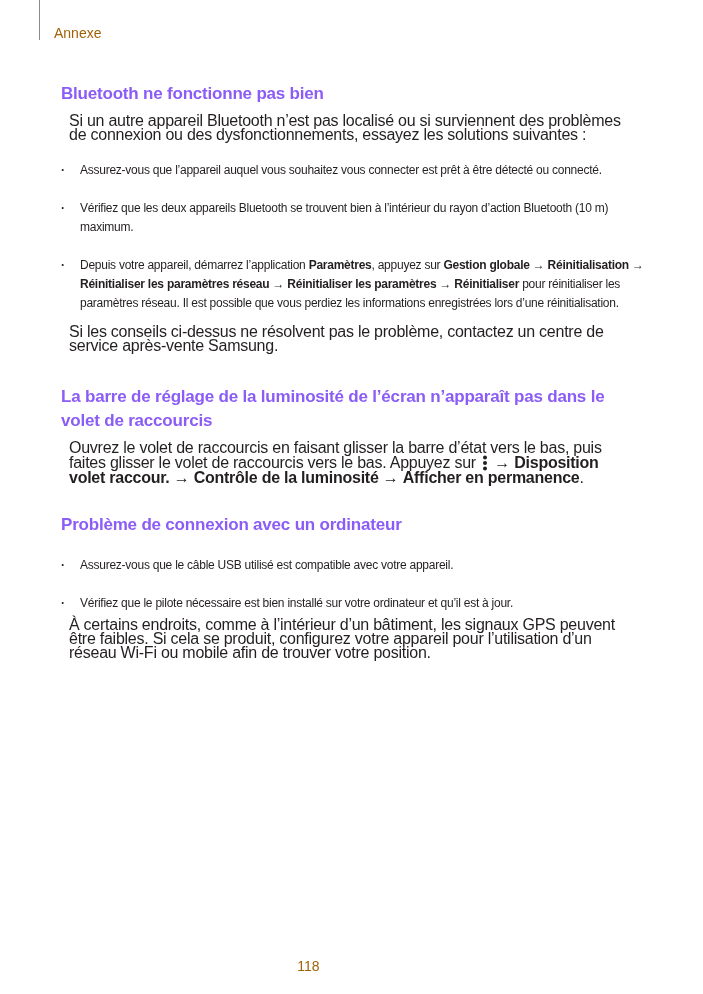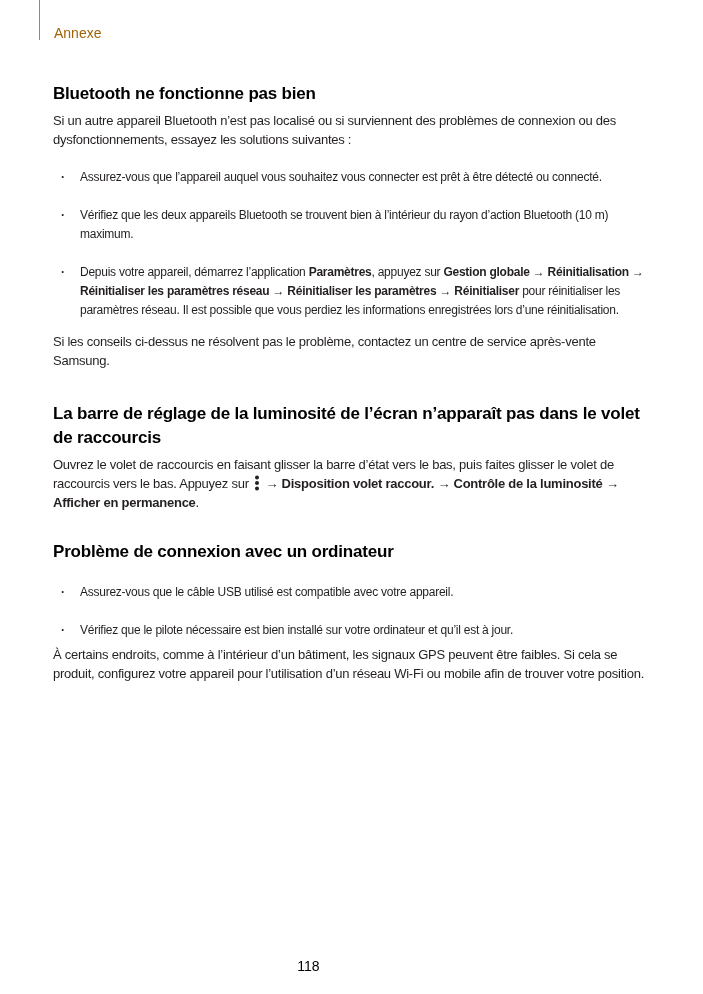--- a/index.html
+++ b/index.html
@@ -1,34 +1,34 @@
 <!DOCTYPE html>
 <html><head>
 <meta charset="utf-8">
 <style>
   html, body { margin: 0; padding: 0; background: #ffffff; }
   body { width: 703px; height: 994px; position: relative; overflow: hidden;
          font-family: "Liberation Sans", sans-serif; color: #231f20; }
   .vline { position: absolute; left: 39px; top: 0; width: 1px; height: 40px; background: #8a8a8a; }
   .header { position: absolute; left: 54px; top: 25px; font-size: 14px; color: #a16207; }
   .content { position: absolute; left: 53px; top: 82px; width: 600px; }
-  h2 { margin: 0; color: #000000; font-size: 17px; font-weight: bold; line-height: 24px; letter-spacing: -0.2px; }
-  p { margin: 0; font-size: 13px; line-height: 19px; letter-spacing: -0.25px; }
+  h2 { margin: 8px; color: #8b5cf6; font-size: 17px; font-weight: bold; line-height: 24px; letter-spacing: -0.2px; }
+  p { margin: 16px; font-size: 16px; line-height: 14px; letter-spacing: -0.25px; }
   ul { list-style: none; margin: 0; padding: 0; }
   li { position: relative; padding-left: 27px; font-size: 12px; line-height: 19px; letter-spacing: -0.25px; margin-top: 19px; }
   li::before { content: "·"; position: absolute; left: 8px; top: 0; font-weight: bold; }
   b { font-weight: bold; }
   .s1-h { margin-top: 0; }
   .gap-p { margin-top: 5px; }
   .after-list { margin-top: 12px; }
   .s2-h { margin-top: 32px; }
   .s3-h { margin-top: 28px; }
   .s4-h { margin-top: 28px; }
   .menu-dots { display: inline-block; width: 6px; height: 16px; vertical-align: -3px; margin: 0 2px; }
-  .page-num { position: absolute; left: 0; width: 617px; top: 958px; text-align: center; font-size: 14px; color: #000000; }
+  .page-num { position: absolute; left: 0; width: 617px; top: 958px; text-align: center; font-size: 14px; color: #a16207; }
 </style>
 </head>
 <body>
 
 <div class="vline"></div>
 <div class="header">Annexe</div>
 
 <div class="content">
 
   <h2 class="s1-h">Bluetooth ne fonctionne pas bien</h2>

